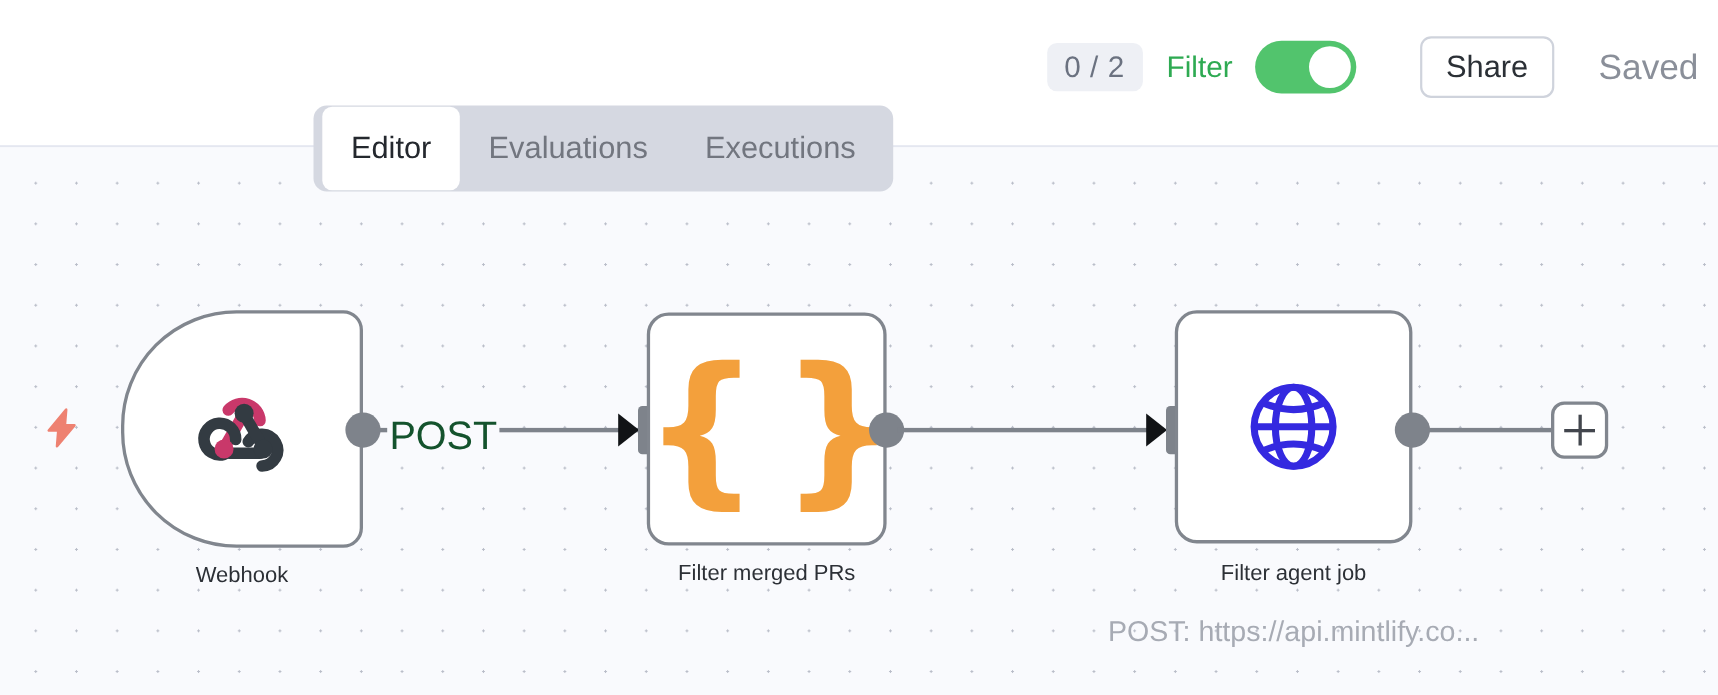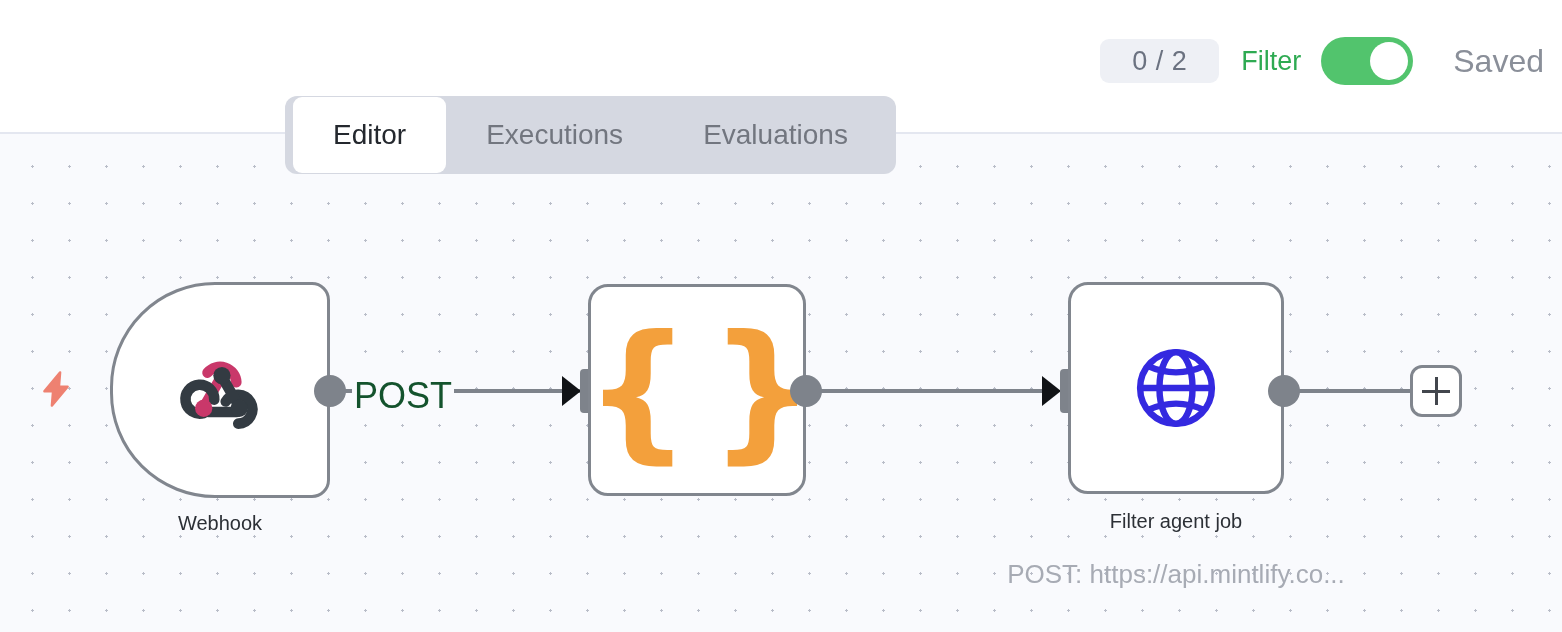--- a/index.html
+++ b/index.html
@@ -34,21 +34,21 @@
     right: 18px;
     top: 30px;
     height: 62px;
     display: flex;
     align-items: center;
     gap: 0px;
   }
   .count-badge {
     height: 44px;
     min-width: 62px;
-    padding: 0 32px;
+    padding: 0 16px;
     box-sizing: border-box;
     background: #eef0f5;
     border-radius: 9px;
     color: #6b7280;
     font-size: 27px;
     display: flex;
     align-items: center;
     justify-content: center;
     letter-spacing: 0.5px;
   }
@@ -105,21 +105,21 @@
     background: #d5d8e1;
     border-radius: 12px;
     display: flex;
     align-items: center;
     padding: 0 8px;
     box-sizing: border-box;
     z-index: 5;
   }
   .tab {
     height: 76px;
-    padding: 0 40px;
+    padding: 0 26px;
     display: flex;
     align-items: center;
     justify-content: center;
     font-size: 28px;
     color: #72767f;
     border-radius: 9px;
     box-sizing: border-box;
   }
   .tab.active {
     background: #ffffff;
@@ -269,29 +269,30 @@
     <div class="header-right">
 
       <div class="count-badge">0 / 2</div>
 
       <div class="active-label">Filter</div>
 
       <div class="toggle">
         <div class="knob"></div>
       </div>
 
+      <div class="share-btn">Share</div>
 
       <div class="saved-label">Saved</div>
     </div>
   </div>
 
   <div class="tabs">
     <div class="tab active">Editor</div>
+    <div class="tab">Evaluations</div>
     <div class="tab">Executions</div>
-    <div class="tab">Evaluations</div>
   </div>
 
   <div class="canvas">
 
     <svg class="bolt" viewBox="0 0 24 24">
       <path d="M14.5 2 L5 13.4 h5.2 L9.5 22 L19 10.6 h-5.2 Z" fill="#ee8171" stroke="#ee8171" stroke-width="1.4" stroke-linejoin="round"></path>
     </svg>
 
     <div class="node trigger">
       <svg width="96" height="96" viewBox="0 0 100 100">
@@ -313,20 +314,21 @@
     <div class="out-dot" style="left:314px; top:241px;"></div>
 
     <div class="edge" style="left:340px; top:255px; width:240px;"></div>
     <div class="edge-label" style="left:352px; top:241px;">POST</div>
     <div class="in-arrow" style="left:562px; top:242px;"></div>
     <div class="in-port" style="left:580px; top:235px;"></div>
 
     <div class="node code">
       <span class="brace">{ }</span>
     </div>
+    <div class="node-label" style="left:588px; top:376px; width:218px;">Filter merged PRs</div>
 
     <div class="out-dot" style="left:790px; top:241px;"></div>
 
     <div class="edge" style="left:816px; top:255px; width:228px;"></div>
     <div class="in-arrow" style="left:1042px; top:242px;"></div>
     <div class="in-port" style="left:1060px; top:235px;"></div>
 
     <div class="node http">
       <svg width="92" height="92" viewBox="0 0 100 100">
         <g fill="none" stroke="#3429e0" stroke-width="7">

